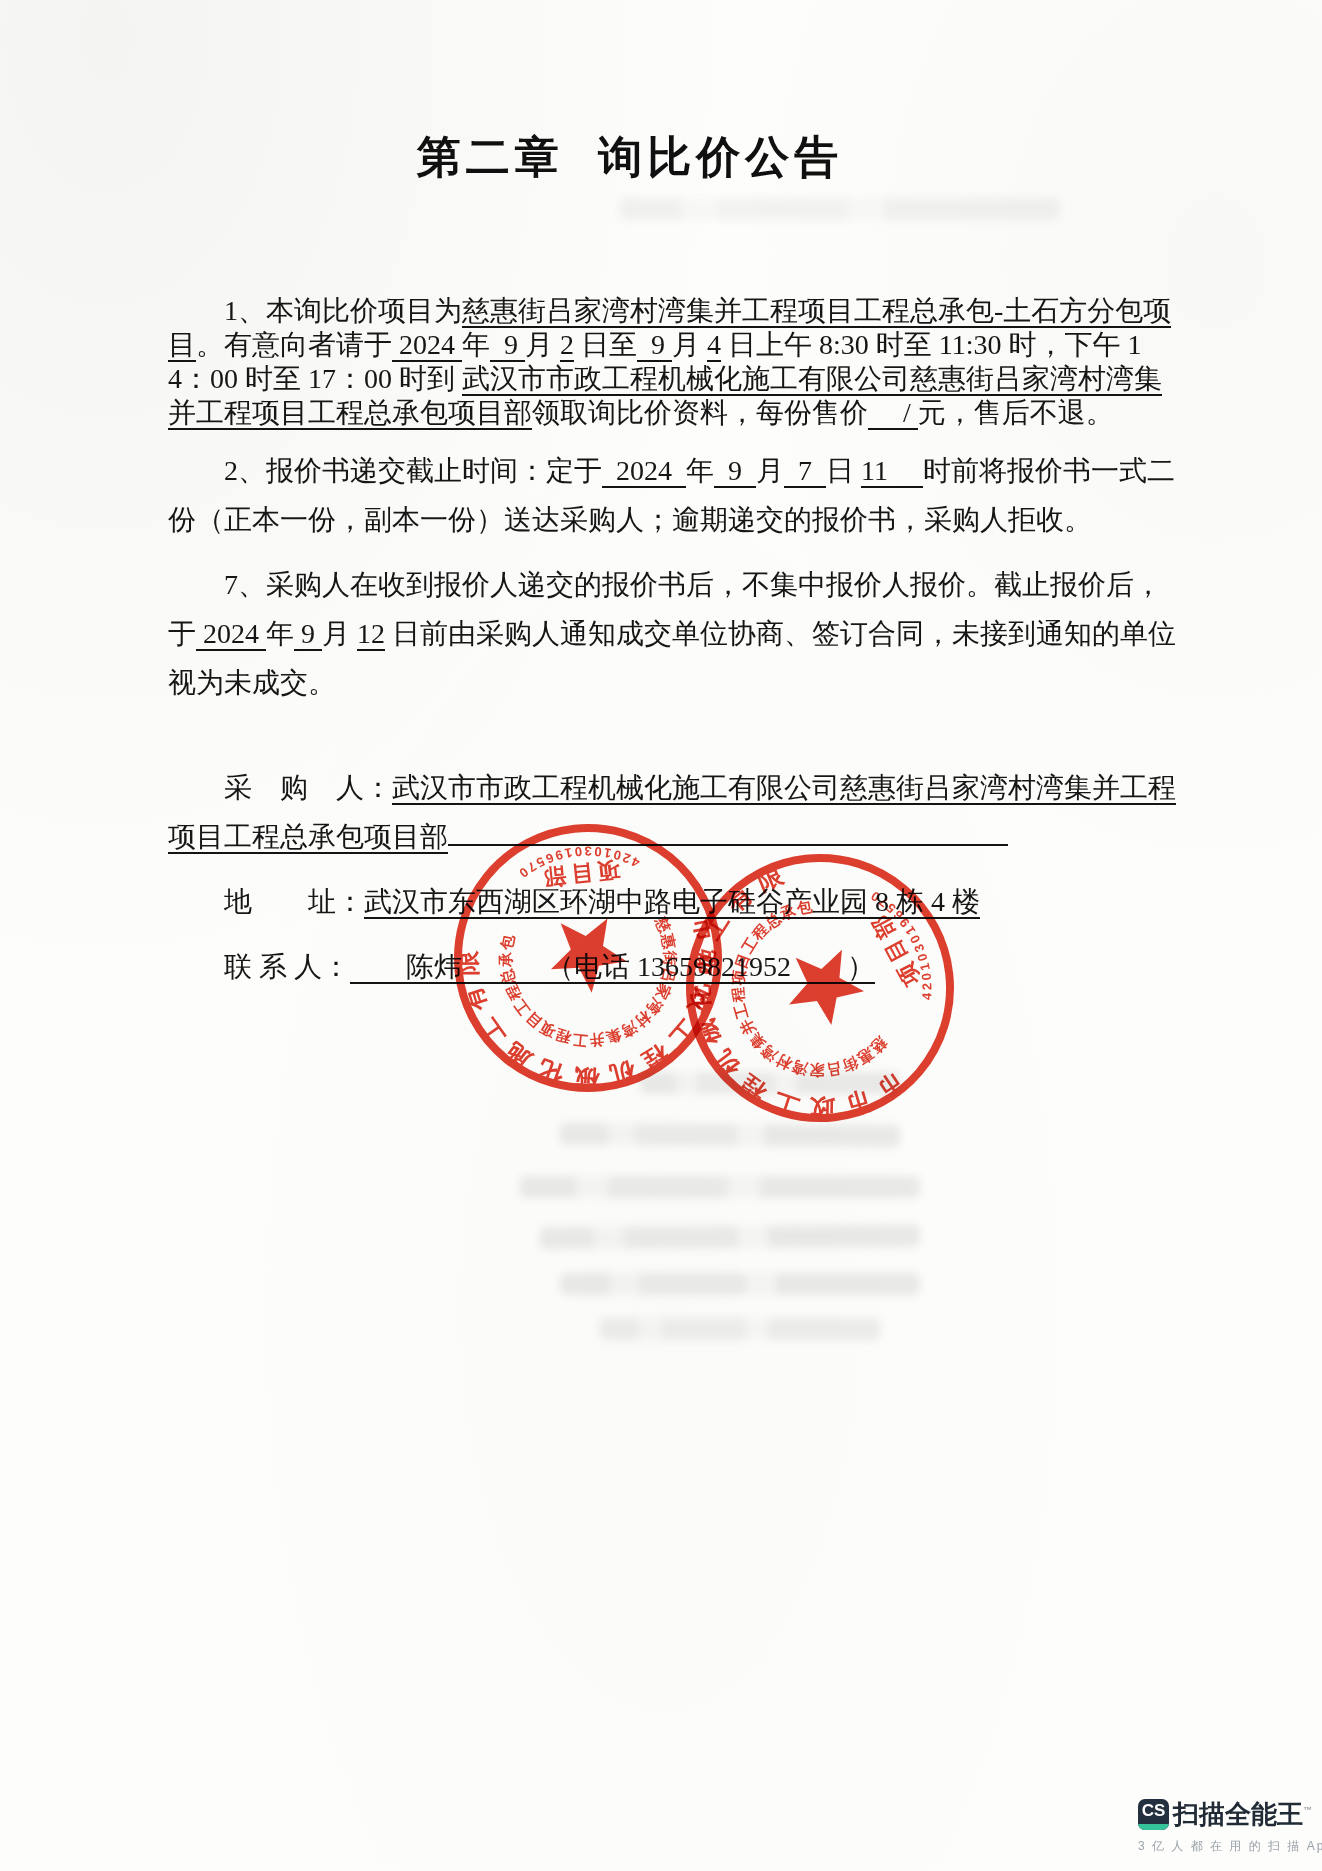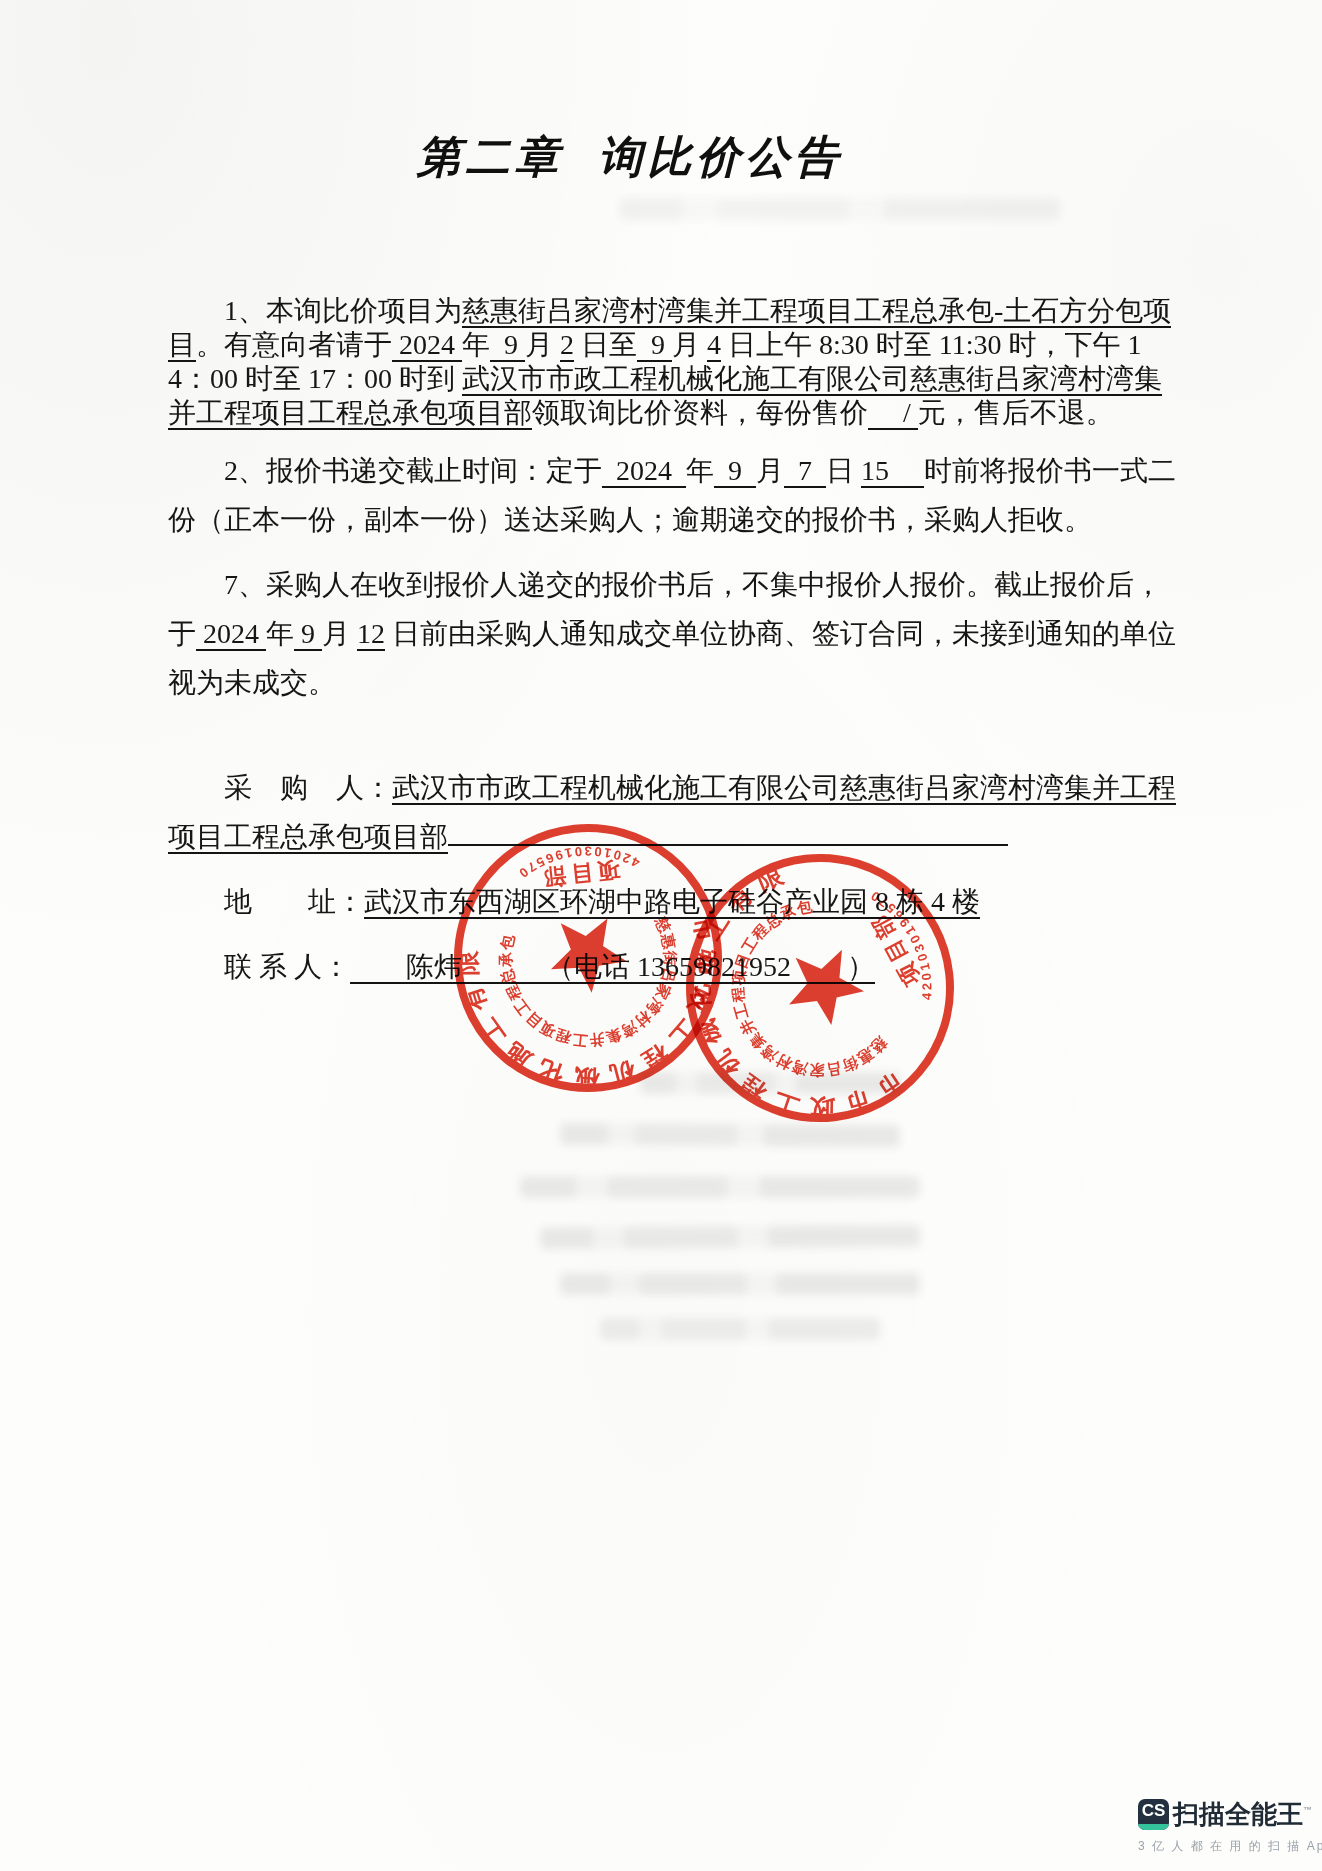--- a/index.html
+++ b/index.html
@@ -11,21 +11,21 @@
     background-image:
       radial-gradient(ellipse at 8% 2%, rgba(0,0,0,0.035), transparent 38%),
       radial-gradient(ellipse at 92% 14%, rgba(0,0,0,0.02), transparent 30%),
       radial-gradient(ellipse at 50% 70%, rgba(0,0,0,0.012), transparent 55%);
     overflow:hidden;
     font-family:"Liberation Serif","DejaVu Serif",serif;
     color:#161616;
   }
   .title-wrap{
     position:absolute;top:128px;left:152px;width:1040px;
-    text-align:center;transform:translateX(-42px);font-style:italic;
+    text-align:center;transform:translateX(-42px);
   }
   .doc-title{
     font-family:"Liberation Sans","DejaVu Sans",sans-serif;
     font-weight:bold;font-size:44px;letter-spacing:5px;
     color:#101010;white-space:pre-wrap;
   }
   .body-wrap{
     position:absolute;top:278px;left:152px;width:1040px;
     font-size:28px;
   }
@@ -78,21 +78,21 @@
   <div class="ghost" style="left:540px;top:1226px;width:380px;transform:rotate(-.4deg);"></div>
   <div class="ghost" style="left:560px;top:1273px;width:360px;"></div>
   <div class="ghost" style="left:600px;top:1318px;width:280px;opacity:.10;"></div>
 
   <div class="title-wrap">
     <span class="doc-title">第二章  询比价公告</span>
   </div>
 
   <div class="body-wrap">
     <p class="para lh-tight"><span>1、本询比价项目为</span><span class="u">慈惠街吕家湾村湾集并工程项目工程总承包-土石方分包项目</span><span>。有意向者请于</span><span class="u"> 2024 </span><span>年</span><span class="u">  9 </span><span>月 </span><span class="u">2</span><span> 日至</span><span class="u">  9 </span><span>月 </span><span class="u">4</span><span> 日上午 8:30 时至 11:30 时，下午 14：00 时至 17：00 时到 </span><span class="u">武汉市市政工程机械化施工有限公司慈惠街吕家湾村湾集并工程项目工程总承包项目部</span><span>领取询比价资料，每份售价</span><span class="u">　 / </span><span>元，售后不退。</span></p>
-    <p class="para lh-wide mt16"><span>2、报价书递交截止时间：定于</span><span class="u">  2024  </span><span>年</span><span class="u">  9  </span><span>月</span><span class="u">  7  </span><span>日 </span><span class="u">15　 </span><span>时前将报价书一式二份（正本一份，副本一份）送达采购人；逾期递交的报价书，采购人拒收。</span></p>
+    <p class="para lh-wide mt16"><span>2、报价书递交截止时间：定于</span><span class="u">  2024  </span><span>年</span><span class="u">  9  </span><span>月</span><span class="u">  7  </span><span>日 </span><span class="u">11　 </span><span>时前将报价书一式二份（正本一份，副本一份）送达采购人；逾期递交的报价书，采购人拒收。</span></p>
     <p class="para lh-wide"><span>7、采购人在收到报价人递交的报价书后，不集中报价人报价。截止报价后，于</span><span class="u"> 2024 </span><span>年</span><span class="u"> 9 </span><span>月 </span><span class="u">12</span><span> 日前由采购人通知成交单位协商、签订合同，未接到通知的单位视为未成交。</span></p>
 
     <div class="contact">
       <p class="para lh-wide"><span>采　购　人：</span><span class="u">武汉市市政工程机械化施工有限公司慈惠街吕家湾村湾集并工程</span><br><span class="u">项目工程总承包项目部</span><span class="ufill" style="width: 560px;"></span></p>
       <p class="para lh-wide"><span>地　　址：</span><span class="u">武汉市东西湖区环湖中路电子硅谷产业园 8 栋 4 楼</span></p>
       <p class="para lh-wide"><span>联 系 人：</span><span class="u">　　陈炜　　　（电话 13659821952　　）</span></p>
     </div>
   </div>
 
   <div class="stamp stamp-left">

